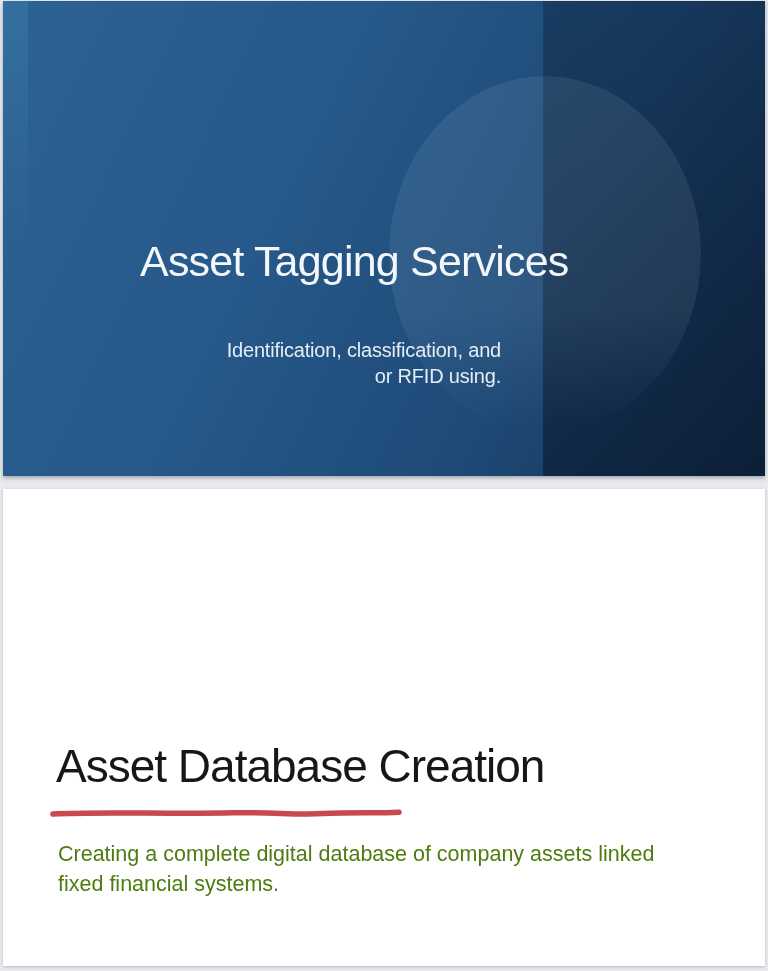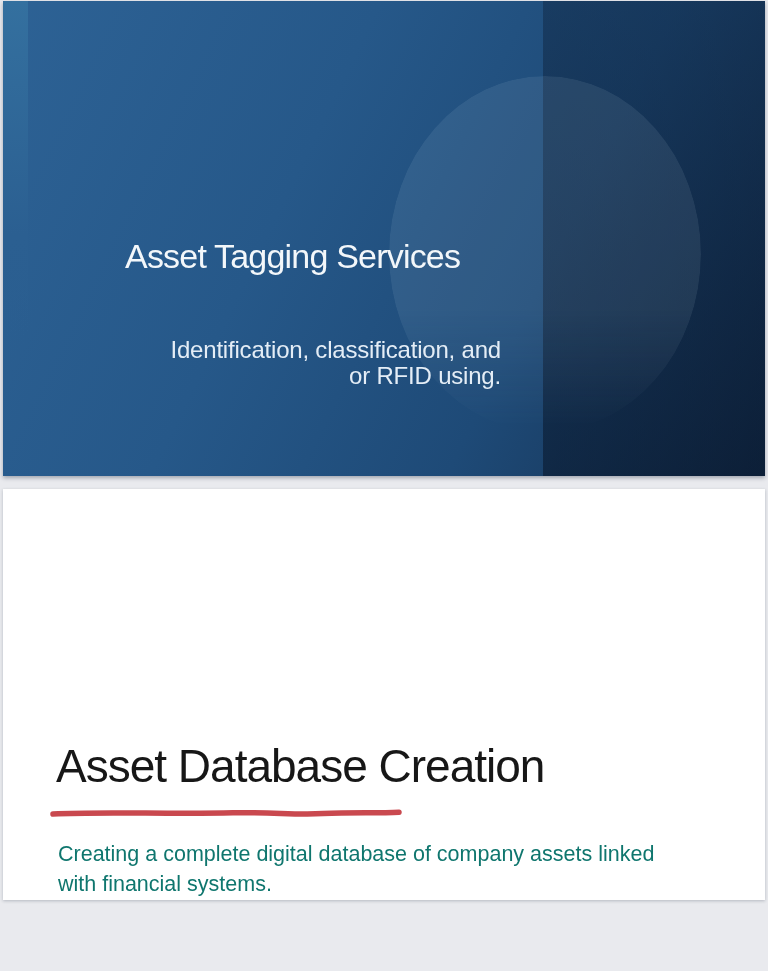--- a/index.html
+++ b/index.html
@@ -36,42 +36,42 @@
     position: absolute;
     left: 386px; top: 75px;
     width: 312px; height: 356px;
     border-radius: 50%;
     background: rgba(215, 230, 245, 0.09);
     -webkit-mask-image: linear-gradient(180deg, #000 65%, transparent 100%);
             mask-image: linear-gradient(180deg, #000 65%, transparent 100%);
   }
   .s1-title {
     position: absolute;
-    left: 122px; top: 236px;
-    font-size: 34px;
+    left: 137px; top: 236px;
+    font-size: 43px;
     font-weight: 400;
     letter-spacing: -0.8px;
     color: #f3f7fa;
     white-space: nowrap;
   }
   .s1-subtitle {
     position: absolute;
     right: 264px; top: 336px;
     text-align: right;
-    font-size: 24px;
+    font-size: 20px;
     letter-spacing: -0.2px;
     line-height: 26px;
     color: #e4edf6;
   }
   .s1-subtitle span { display: block; white-space: nowrap; }
 
   
   .slide2 {
     top: 489px;
-    height: 411px;
+    height: 477px;
     background: #ffffff;
     box-shadow: 0 1px 3px rgba(60, 70, 90, 0.30);
   }
   .s2-title {
     position: absolute;
     left: 53px; top: 250px;
     font-size: 46px;
     font-weight: 400;
     letter-spacing: -1px;
     color: #171717;
@@ -79,21 +79,21 @@
   }
   .s2-underline {
     position: absolute;
     left: 45px; top: 316px;
   }
   .s2-body {
     position: absolute;
     left: 55px; top: 350px;
     font-size: 21.5px;
     line-height: 30px;
-    color: #0f766e;
+    color: #4d7c0f;
   }
   .s2-body span { display: block; white-space: nowrap; }
 </style>
 </head>
 <body>
 
 <div class="page">
 
   <section class="slide slide1">
     <div class="s1-left-stripe"></div>
@@ -107,17 +107,17 @@
   </section>
 
   <section class="slide slide2">
     <h2 class="s2-title">Asset Database Creation</h2>
     <svg class="s2-underline" width="356" height="16" viewBox="0 0 356 16">
       <path d="M5 9 C 55 6.2, 120 9.5, 185 7.8 C 225 6.8, 245 10.2, 275 8.6 C 305 7.2, 330 8.4, 351 7.2" fill="none" stroke-width="5.5" stroke-linecap="round" stroke="#c9494f"></path>
       <path d="M18 9.6 C 90 7.4, 170 9.8, 250 8.2" fill="none" stroke-width="2.2" stroke-linecap="round" opacity="0.85" stroke="#c9494f"></path>
     </svg>
     <p class="s2-body">
       <span>Creating a complete digital database of company assets linked</span>
-      <span>with financial systems.</span>
+      <span>fixed financial systems.</span>
     </p>
   </section>
 
 </div>
 
 </body></html>

